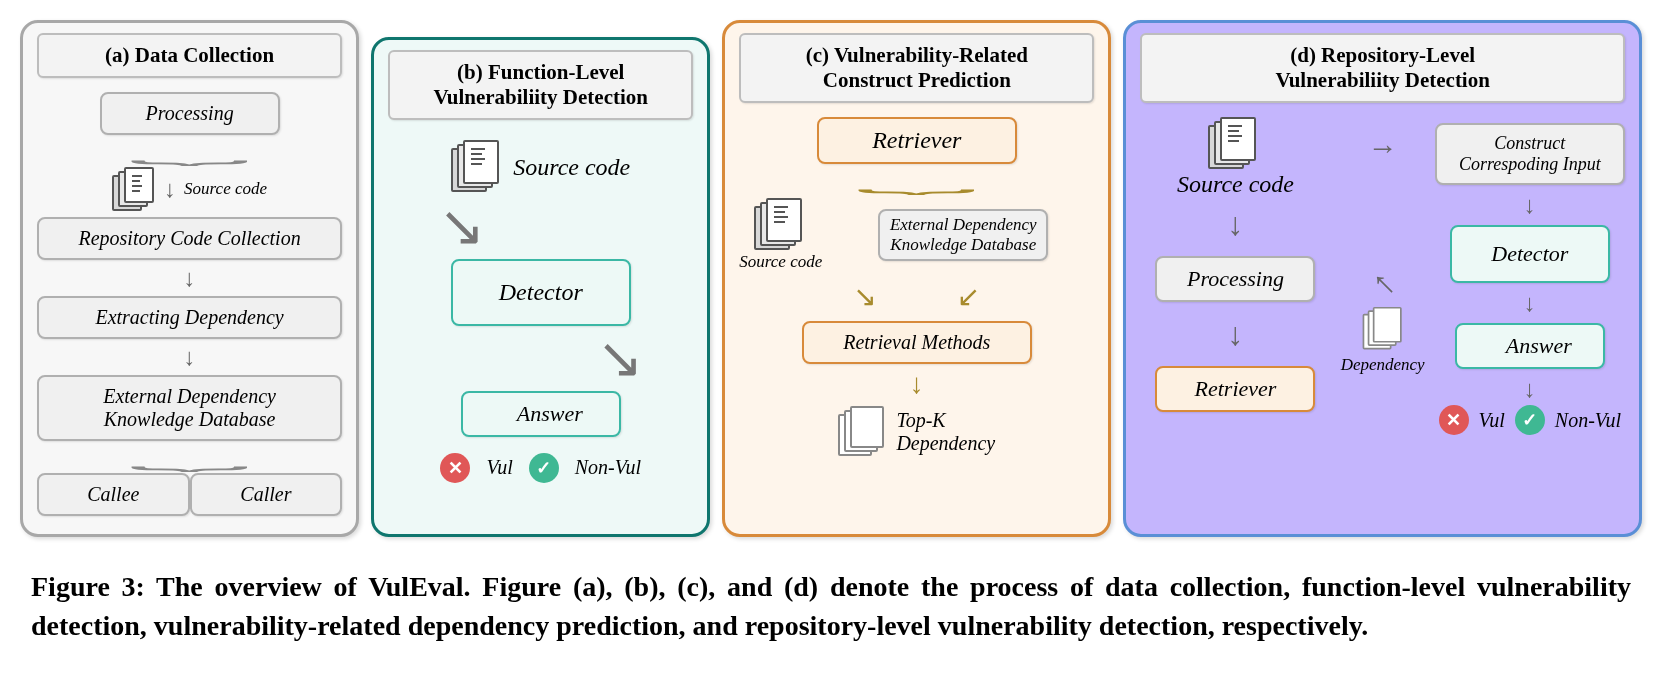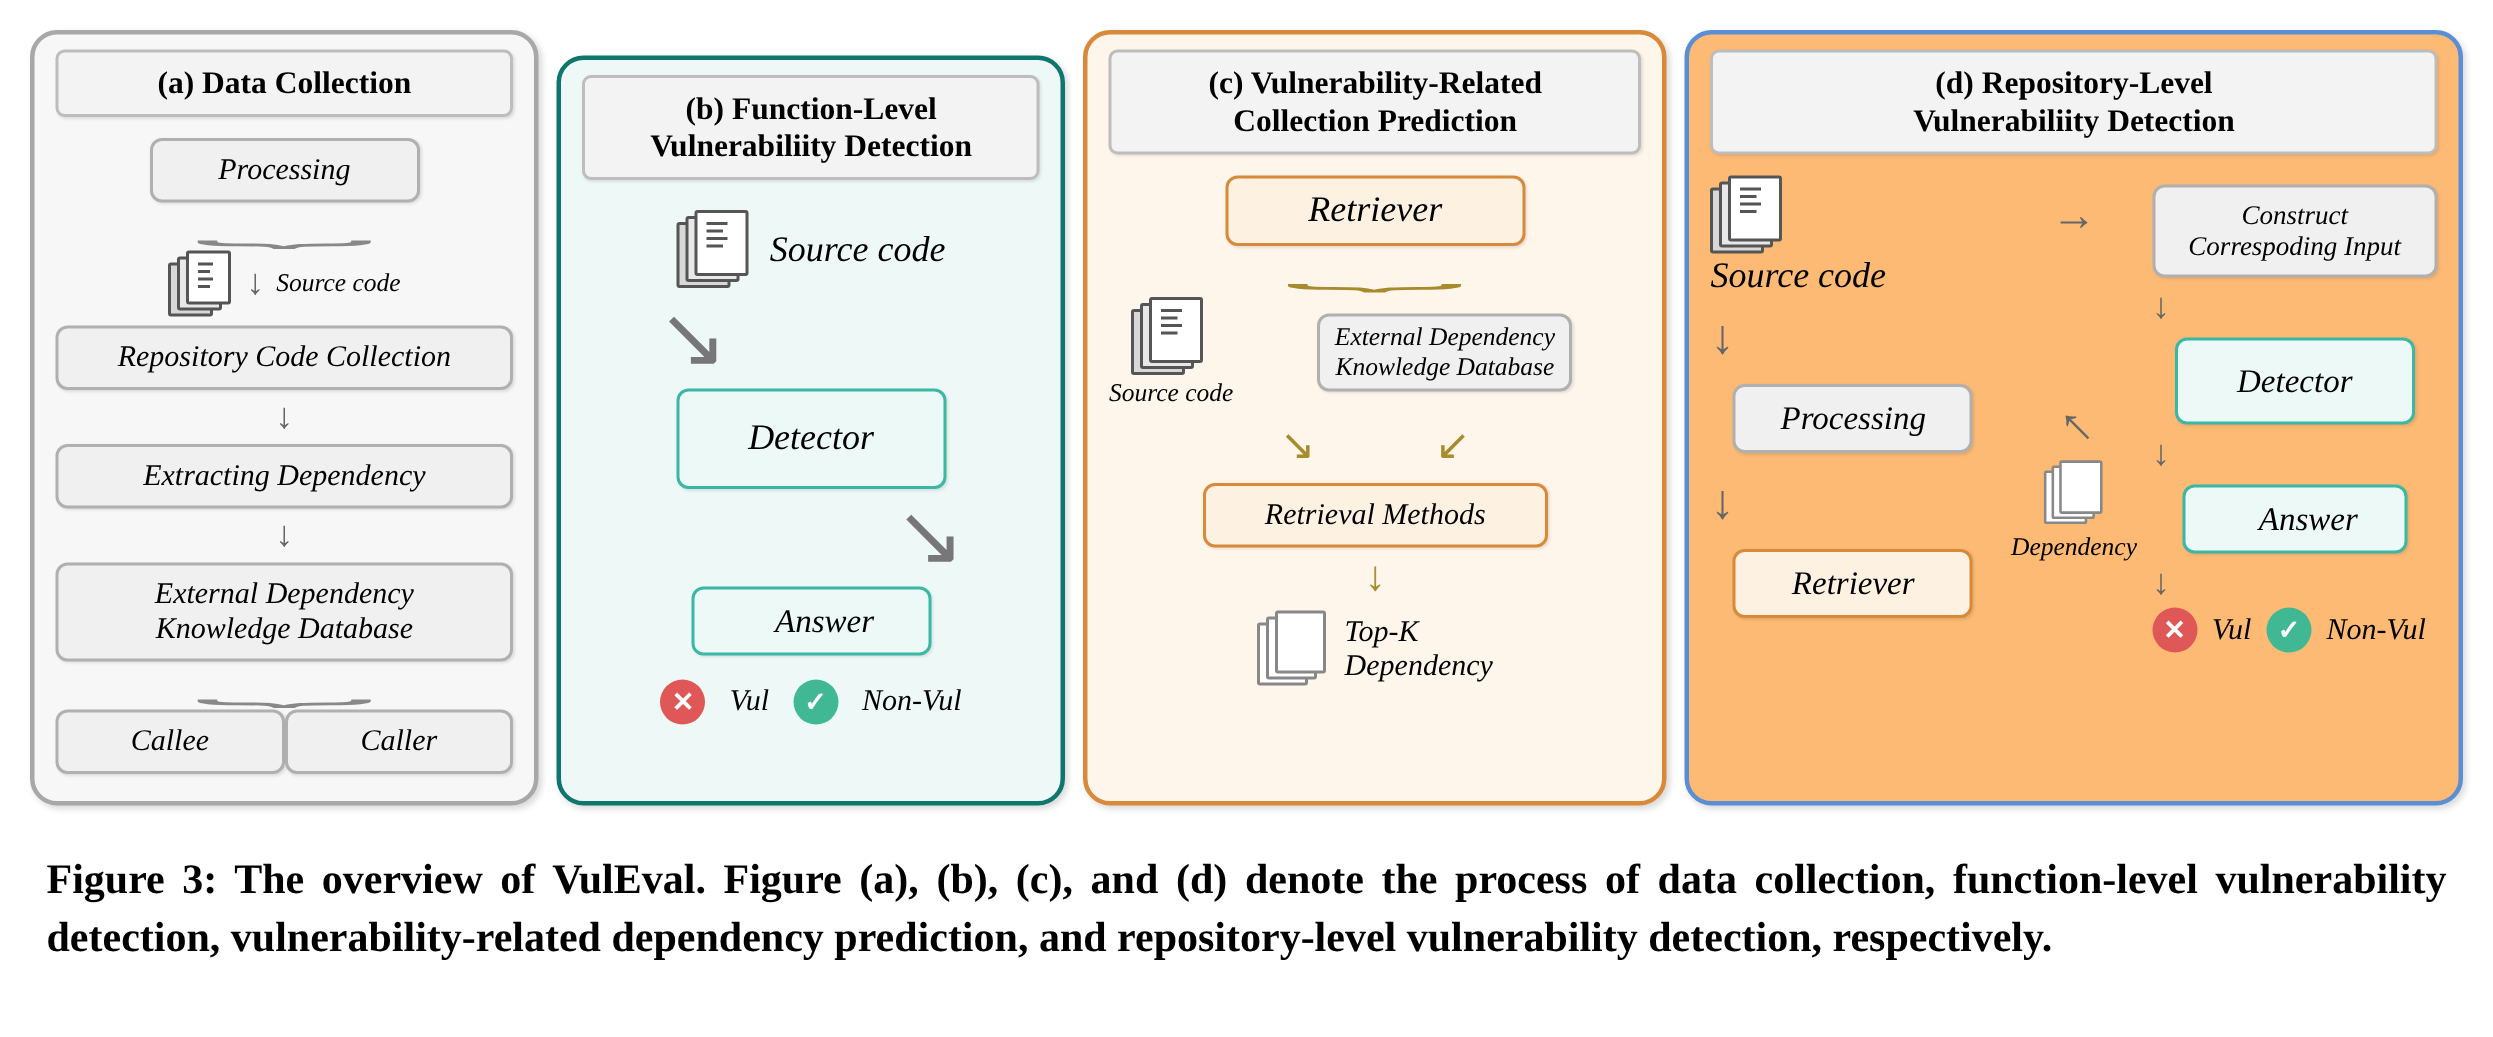--- a/index.html
+++ b/index.html
@@ -32,21 +32,21 @@
     border: 3px solid #0f766e;
     margin-top: 17px;
   }
   .panel-c {
     width: 390px;
     background: #fef5eb;
     border: 3px solid #d88a3a;
   }
   .panel-d {
     width: 520px;
-    background: #fdba74;
+    background: #c4b5fd;
     border: 3px solid #5a8fd6;
   }
   .panel-title {
     background: #f3f3f3;
     border: 2px solid #bdbdbd;
     border-radius: 6px;
     padding: 8px 16px;
     text-align: center;
     font-weight: bold;
     font-size: 21px;
@@ -185,21 +185,21 @@
     display: flex;
     gap: 10px;
     align-items: center;
     justify-content: center;
     margin: 8px 0;
   }
   .panel-d-content {
     display: flex;
     gap: 10px;
   }
-  .d-col { flex: 1; display:flex; flex-direction:column; align-items:flex-start; }
+  .d-col { flex: 1; display:flex; flex-direction:column; align-items:center; }
   .caption {
     font-size: 28px;
     font-weight: bold;
     line-height: 1.4;
     max-width: 1600px;
     margin: 0 auto;
     text-align: justify;
   }
   .arrow-olive { color: #a88b2d; }
   .box-db {
@@ -273,21 +273,21 @@
         <div class="badge badge-red">✕</div>
         <span class="label-text">Vul</span>
         <div class="badge badge-green">✓</div>
         <span class="label-text">Non-Vul</span>
       </div>
     </div>
   </div>
 
   <div class="panel panel-c">
     <div class="panel-title" style="white-space:pre-line">(c) Vulnerability-Related
-Collection Prediction</div>
+Construct Prediction</div>
     <div class="box box-orange" style="width:200px; font-size:24px">Retriever</div>
     <div class="curly-brace arrow-olive">⏟</div>
     <div class="c-row">
       <div style="display:flex; flex-direction:column; align-items:center;">
         <div class="doc-icon">
           <div class="doc-page p1"></div>
             <div class="doc-page p2"></div>
           <div class="doc-page p3">
               <div class="doc-lines">
                 <span></span>

